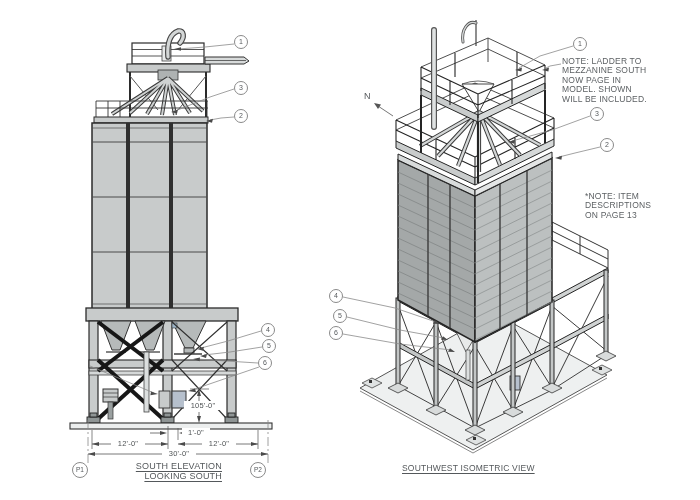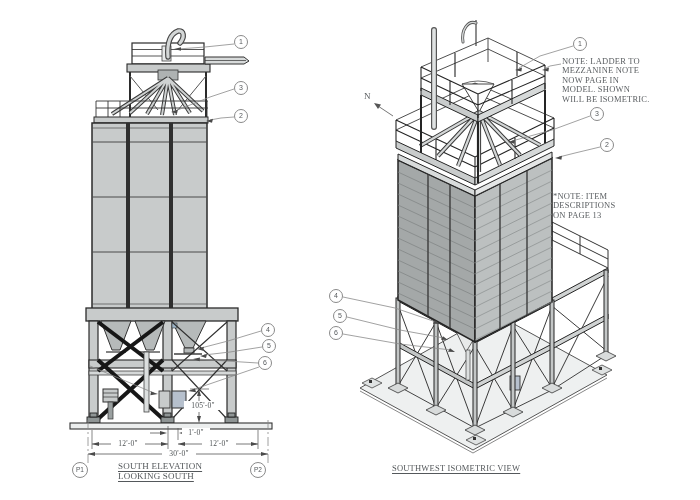--- a/index.html
+++ b/index.html
@@ -1,22 +1,22 @@
 <!DOCTYPE html>
 <html><head>
 <meta charset="utf-8">
 <style>
   html,body{margin:0;padding:0;background:#fff;}
   .canvas{position:relative;width:700px;height:500px;background:#ffffff;overflow:hidden;
           font-family:"Liberation Sans",sans-serif;}
   svg{position:absolute;left:0;top:0;}
-  .txt{position:absolute;color:#5d6164;letter-spacing:.2px;white-space:nowrap;font-family:Liberation Serif, serif;}
+  .txt{position:absolute;color:#5d6164;letter-spacing:.2px;white-space:nowrap;}
   .note{font-size:8.5px;line-height:9.4px;}
   .dim{font-size:7.5px;color:#4e5254;background:#fff;text-align:center;padding:0 1px;}
-  .vtitle{font-size:9px;text-align:left;color:#54585b;}
+  .vtitle{font-size:9px;text-align:right;color:#54585b;}
   .vtitle span{display:block;text-decoration:underline;text-underline-offset:2px;}
   .balloon{position:absolute;width:14px;height:14px;border:1px solid #8a8a8a;border-radius:50%;
            background:#fff;box-sizing:border-box;font-size:7px;line-height:12px;text-align:center;
            color:#55595c;}
   .pballoon{width:16px;height:16px;font-size:6.5px;line-height:14px;}
   .nlabel{font-size:9px;color:#55595c;}
 </style>
 </head>
 <body>
 
@@ -323,29 +323,29 @@
 <div class="balloon" style="left:590px;top:107px">3</div>
 <div class="balloon" style="left:600px;top:138px">2</div>
 <div class="balloon" style="left:329px;top:289px">4</div>
 <div class="balloon" style="left:333px;top:309px">5</div>
 <div class="balloon" style="left:329px;top:326px">6</div>
 
 <div class="txt nlabel" style="left:364px;top:91px">N</div>
 
 <div class="txt note" style="left:562px;top:57px">
   <span style="display:block">NOTE: LADDER TO</span>
-  <span style="display:block">MEZZANINE NOTE</span>
+  <span style="display:block">MEZZANINE SOUTH</span>
   <span style="display:block">NOW PAGE IN</span>
   <span style="display:block">MODEL. SHOWN</span>
-  <span style="display:block">WILL BE ISOMETRIC.</span>
-</div>
-
-<div class="txt note" style="left:553px;top:192px">
+  <span style="display:block">WILL BE INCLUDED.</span>
+</div>
+
+<div class="txt note" style="left:585px;top:192px">
   <span style="display:block">*NOTE: ITEM</span>
   <span style="display:block">DESCRIPTIONS</span>
   <span style="display:block">ON PAGE 13</span>
 </div>
 
-<div class="txt vtitle" style="left:392px;top:463px;width:130px;font-size:8.5px">
+<div class="txt vtitle" style="left:402px;top:463px;width:130px;font-size:8.5px">
   <span>SOUTHWEST ISOMETRIC VIEW</span>
 </div>
 
 </div>
 
 </body></html>

